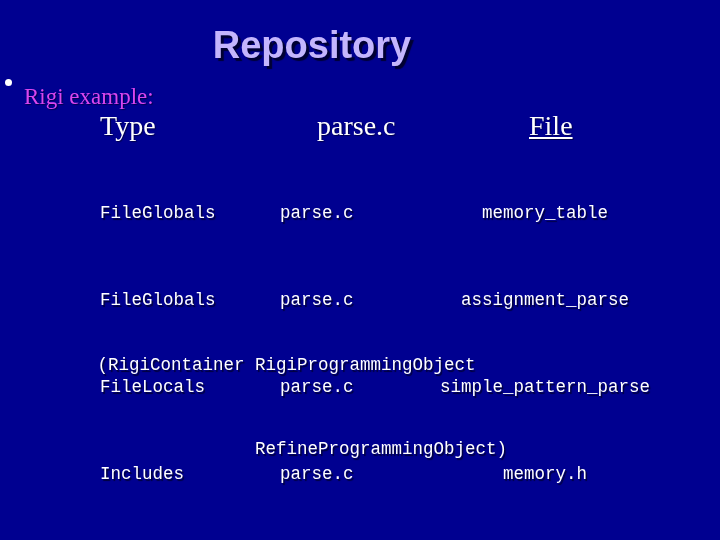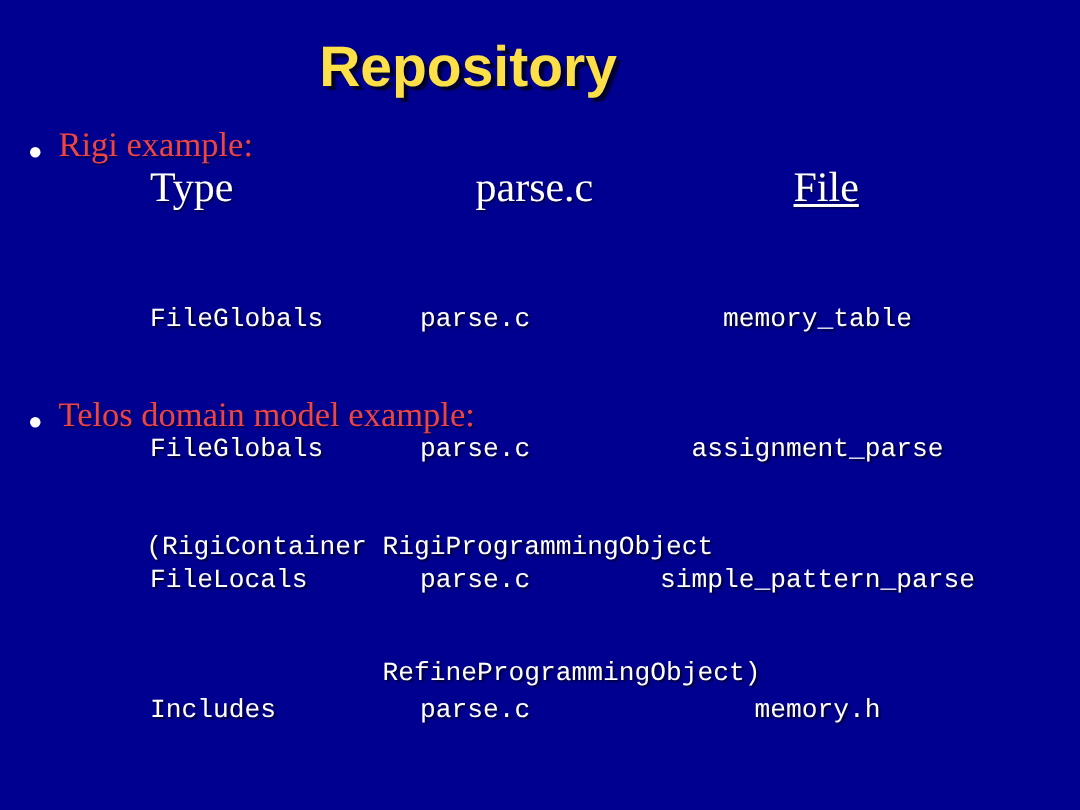--- a/index.html
+++ b/index.html
@@ -9,30 +9,30 @@
     background:#000090;
     overflow:hidden;
     font-family:"Liberation Serif", serif;
   }
   .title{
     position:absolute;left:0;top:24px;width:624px;
     text-align:center;
     font-family:"Liberation Sans", sans-serif;
     font-weight:bold;
     font-size:38px;
-    color:#fde047;
+    color:#c4b5fd;
     text-shadow:3px 3px 1px rgba(0,0,40,0.9);
     margin:0;
   }
   .bullet-line{
-    position:absolute;left:20px;
-    color:#ef4444;
+    position:absolute;left:5px;
+    color:#d946ef;
     font-size:23px;
     text-shadow:1px 1px 1px rgba(0,0,30,0.6);
-    display:flex;align-items:flex-end;
+    display:flex;align-items:flex-start;
   }
   .bullet-dot{
     width:7px;height:7px;border-radius:50%;
     background:#ffffff;
     margin-right:12px;
     position:relative;top:-5px;
     flex:0 0 auto;
   }
   .hdr{
     position:absolute;top:110px;
@@ -85,24 +85,20 @@
     <div>parse.c</div>
   </div>
 
   <div class="tblcol col-file mono">
     <div>memory_table</div>
     <div>assignment_parse</div>
     <div>simple_pattern_parse</div>
     <div>memory.h</div>
   </div>
 
-  <div class="bullet-line" style="top:264px;">
-    <span class="bullet-dot"></span>
-    <span>Telos domain model example:</span>
-  </div>
 
   <div class="code mono">
     <div> (RigiContainer RigiProgrammingObject</div>
     <div>                RefineProgrammingObject)</div>
     
     
     
     
   </div>
 

